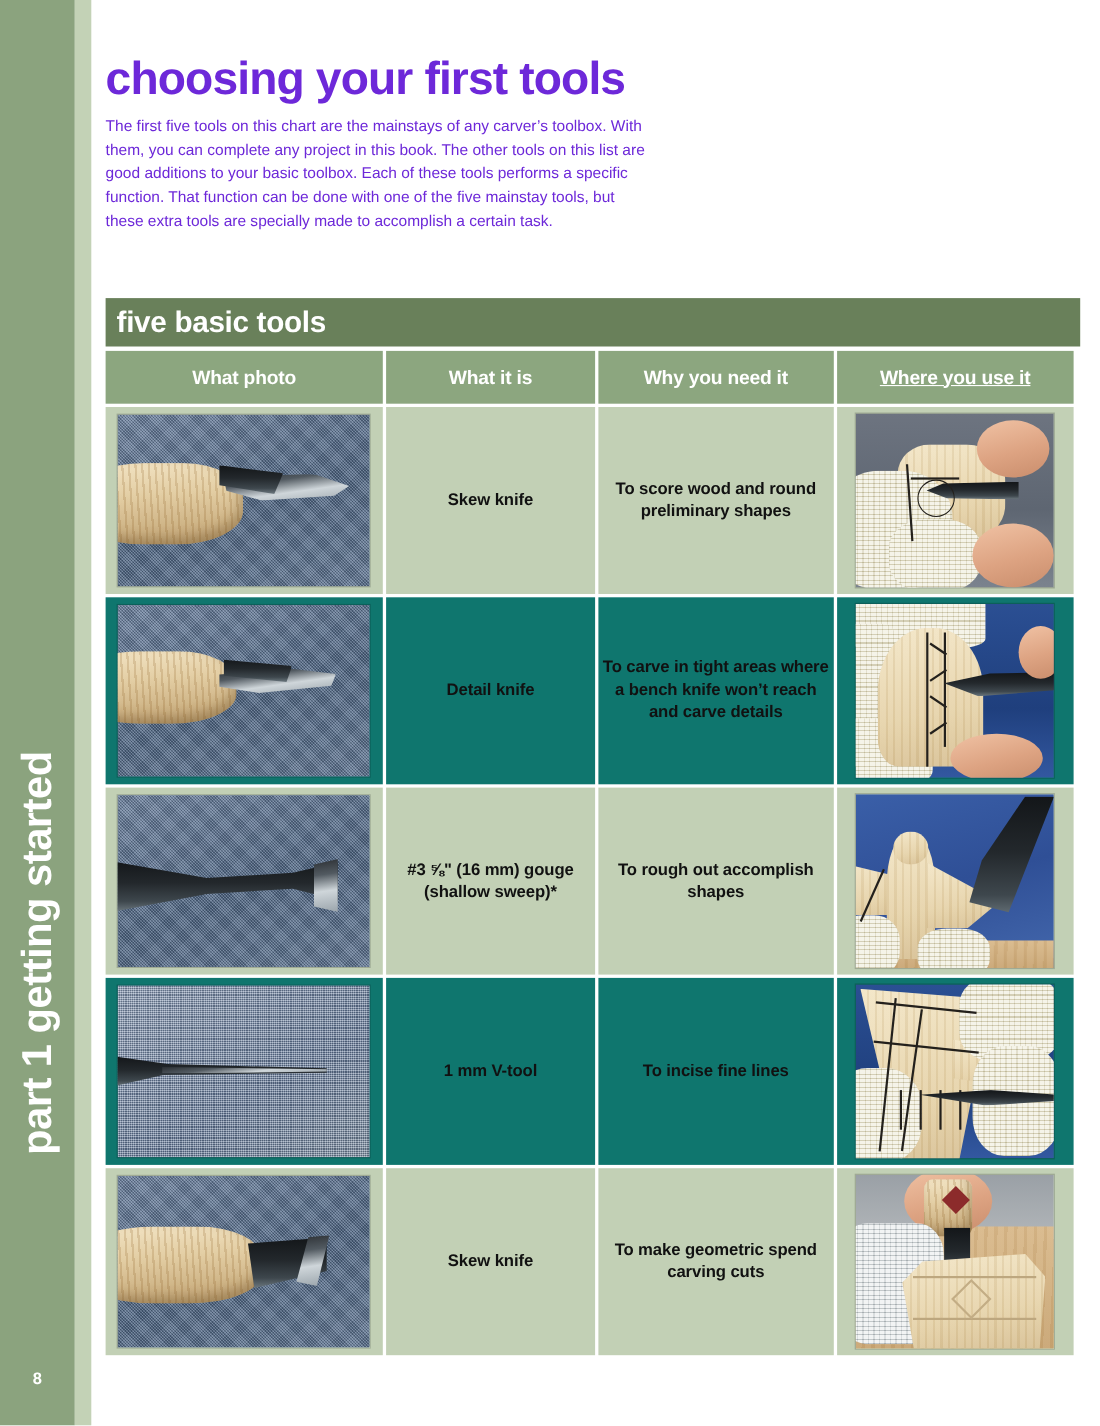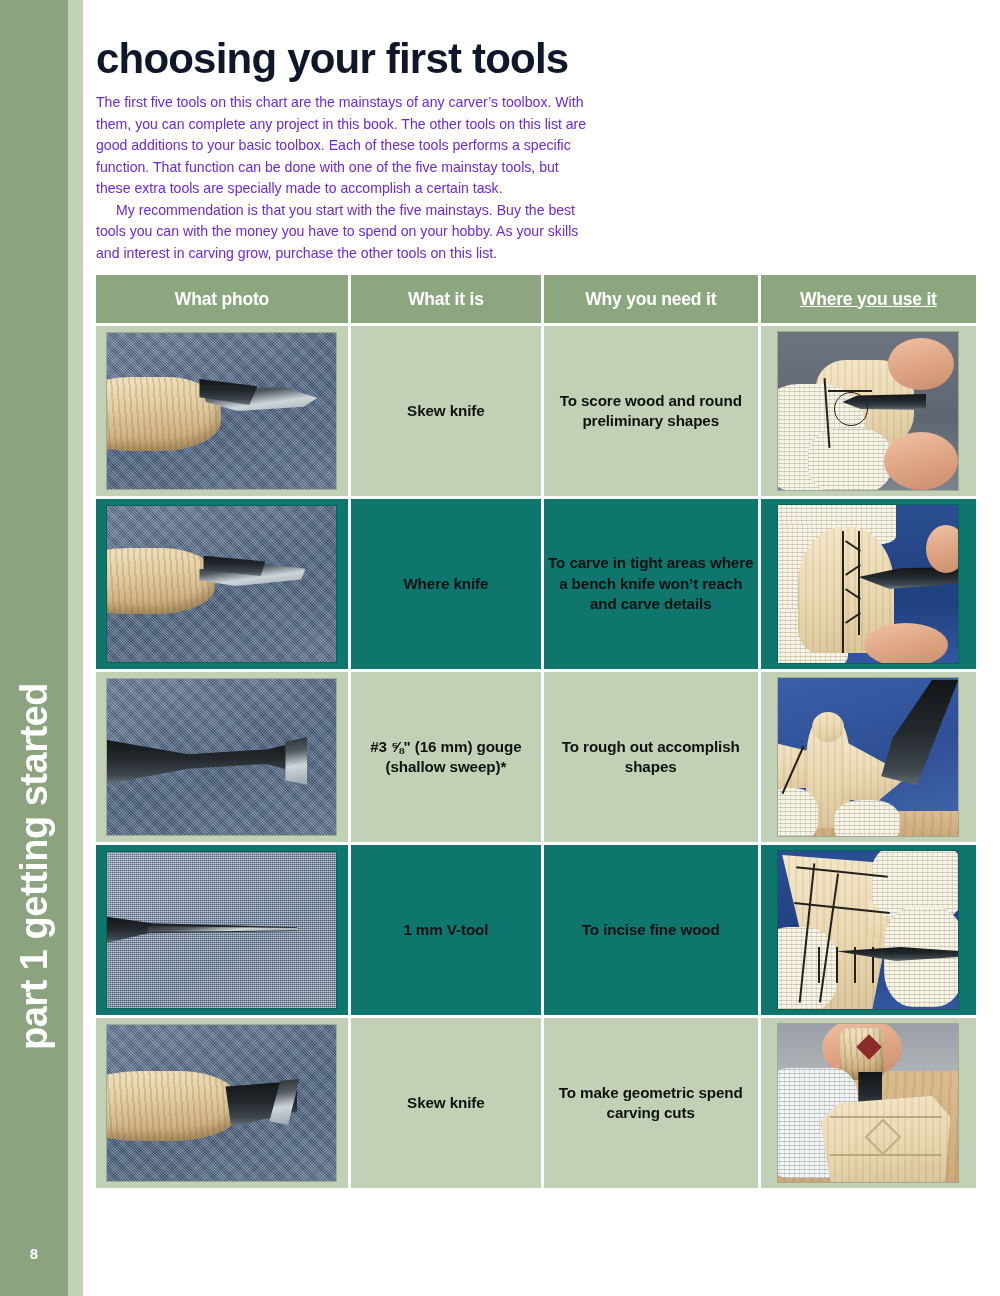--- a/index.html
+++ b/index.html
@@ -60,22 +60,22 @@
   }
 
   
   .content {
     position: absolute;
     left: 96px; top: 0;
     width: 886px; height: 1296px;
   }
 
   h1.title {
-    margin-top: 38px;
-    color: #0f172a;
+    margin-top: 50px;
+    color: #6d28d9;
     font-size: 42px;
     font-weight: bold;
     letter-spacing: -0.8px;
     line-height: 1.0;
   }
 
   .intro {
     margin-top: 12px;
     width: 500px;
     color: #6d28d9;
@@ -238,25 +238,25 @@
     <div class="page-number">8</div>
   </div>
   <div class="side-tab-inner"></div>
 
   <div class="content">
 
     <h1 class="title">choosing your first tools</h1>
 
     <div class="intro">
       <p>The first five tools on this chart are the mainstays of any carver’s toolbox. With them, you can complete any project in this book. The other tools on this list are good additions to your basic toolbox. Each of these tools performs a specific function. That function can be done with one of the five mainstay tools, but these extra tools are specially made to accomplish a certain task.</p>
-      <p>My recommendation is that you start with the five mainstays. Buy the best tools you can with the money you have to spend on your hobby. As your skills and interest in carving grow, purchase the other tools on this list.</p>
     </div>
 
     <div class="table-wrap">
 
+      <div class="table-title">five basic tools</div>
 
       <table class="tools">
         <thead>
           <tr>
             <th class="col-photo">What photo</th>
             <th class="col-what">What it is</th>
             <th class="col-why">Why you need it</th>
             <th class="col-where">Where you use it</th>
           </tr>
         </thead>
@@ -297,21 +297,21 @@
             <td class="photo-cell">
               <div class="photo-frame">
                 <div class="photo photo-tool">
                   <div class="denim"></div>
                   <div class="handle" style="left:-48px; top:42px; width:156px; height:66px;"></div>
                   <div class="blade" style="left:92px; top:58px; width:106px; height:22px; clip-path: polygon(0% 24%, 62% 0%, 100% 22%, 96% 70%, 34% 100%, 0% 74%);"></div>
                   <div class="blade-dark" style="left:96px; top:48px; width:62px; height:22px; clip-path: polygon(0% 8%, 100% 34%, 92% 100%, 0% 74%);"></div>
                 </div>
               </div>
             </td>
-            <td class="col-what">Where knife</td>
+            <td class="col-what">Detail knife</td>
             <td class="col-why">To carve in tight areas where a bench knife won’t reach and carve details</td>
             <td class="photo-cell">
               <div class="photo-frame">
                 <div class="photo photo-use">
                   <div class="bg-navy"></div>
                   <div class="knit" style="left:-12px; top:-8px; width:130px; height:48px; border-radius:18%;"></div>
                   <div class="knit" style="left:-26px; top:18px; width:66px; height:130px; border-radius:22%;"></div>
                   <div class="knit" style="left:-18px; top:104px; width:88px; height:60px; border-radius:22%;"></div>
                   <div class="blank-wood" style="left:20px; top:22px; width:96px; height:126px; border-radius:46% 46% 20% 20%;"></div>
                   <div class="pencil-line" style="left:64px; top:26px; width:2px; height:122px;"></div>
@@ -362,21 +362,21 @@
             <td class="photo-cell">
               <div class="photo-frame">
                 <div class="photo photo-tool">
                   <div class="denim-fine2"></div>
                   <div class="blade-dark" style="left:-6px; top:64px; width:196px; height:28px; clip-path: polygon(0% 0%, 26% 26%, 100% 40%, 100% 54%, 24% 62%, 0% 100%);"></div>
                   <div class="blade" style="left:40px; top:74px; width:150px; height:6px; clip-path: polygon(0% 0%, 100% 34%, 100% 70%, 0% 100%);"></div>
                 </div>
               </div>
             </td>
             <td class="col-what">1 mm  V-tool</td>
-            <td class="col-why">To incise fine wood</td>
+            <td class="col-why">To incise fine lines</td>
             <td class="photo-cell">
               <div class="photo-frame">
                 <div class="photo photo-use">
                   <div class="bg-navy"></div>
                   <div class="blank-wood" style="left:-4px; top:4px; width:132px; height:156px; clip-path: polygon(6% 0%, 96% 6%, 74% 100%, 34% 100%);"></div>
                   <div class="blank-wood" style="left:88px; top:50px; width:72px; height:44px; clip-path: polygon(0% 0%, 100% 30%, 86% 100%, 0% 80%);"></div>
                   <div class="knit" style="left:94px; top:-8px; width:92px; height:78px; border-radius:34%;"></div>
                   <div class="knit" style="left:106px; top:56px; width:80px; height:100px; border-radius:36%;"></div>
                   <div class="knit" style="left:-22px; top:76px; width:82px; height:86px;"></div>
                   <div class="pencil-line" style="left:28px; top:12px; width:2px; height:140px; transform: rotate(6deg);"></div>

